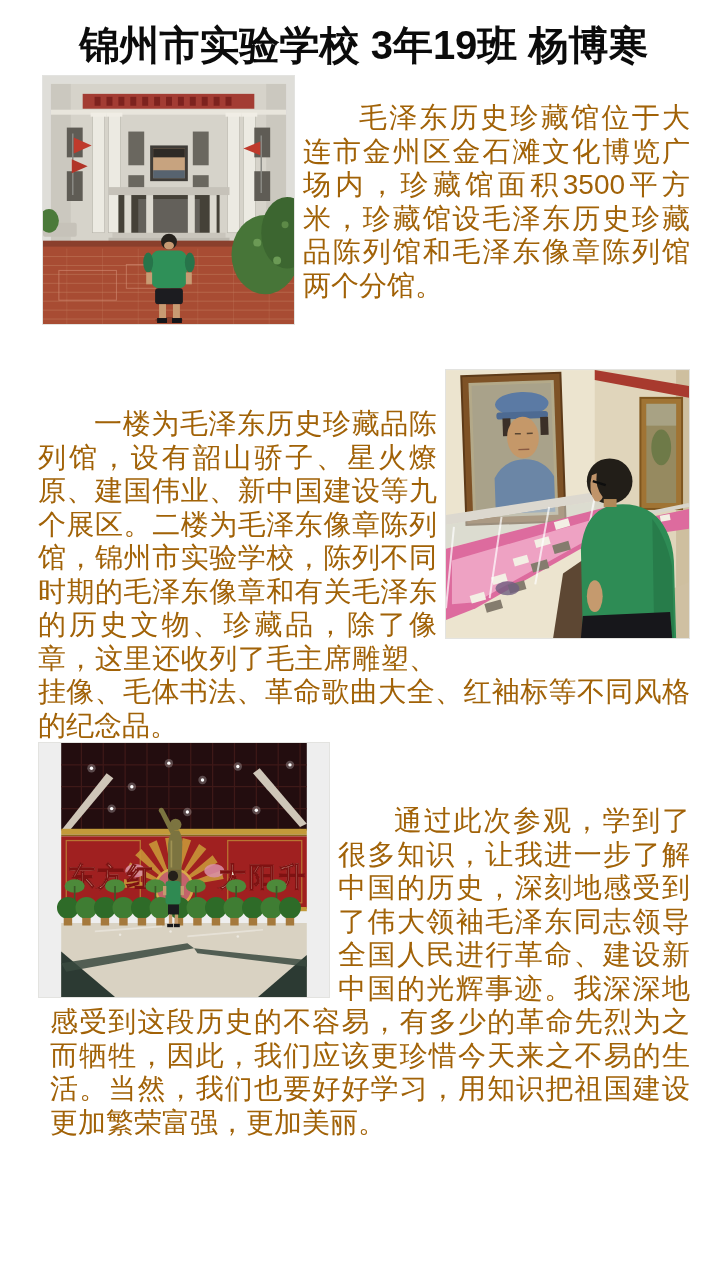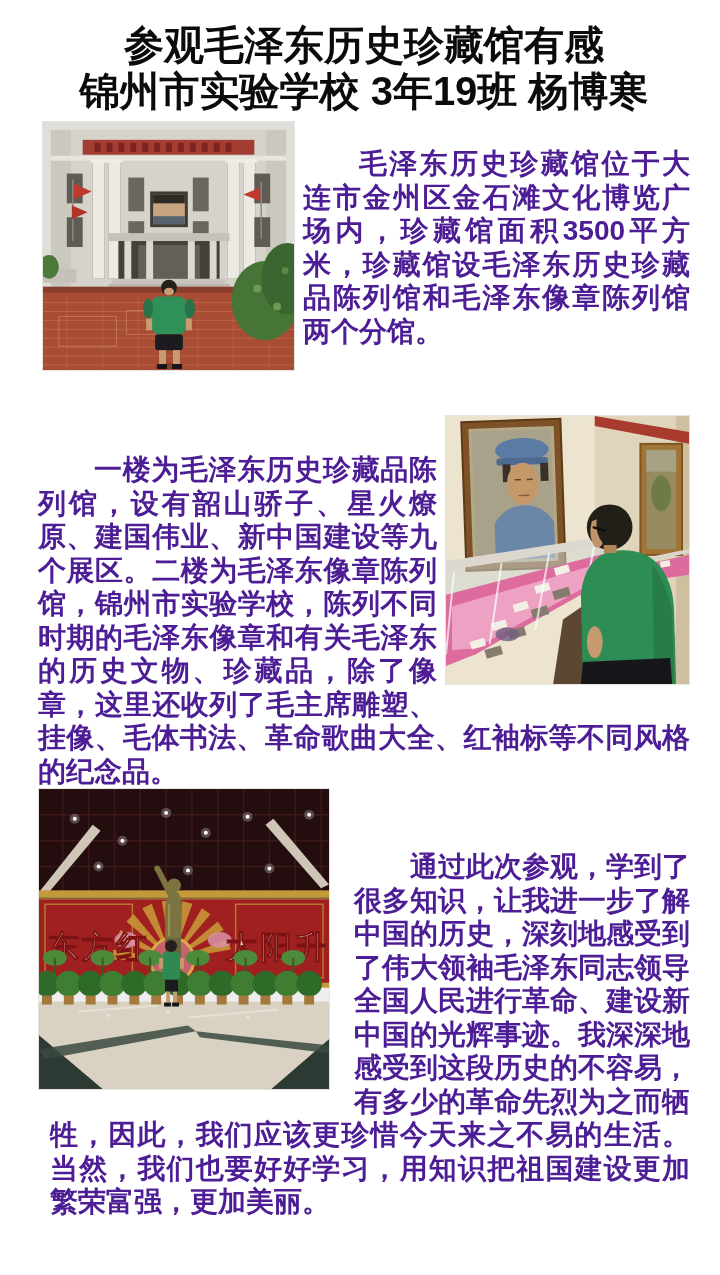--- a/index.html
+++ b/index.html
@@ -9,39 +9,38 @@
   }
   .doc{padding:22px 30px 0 38px;}
   h1,h2{margin:0;text-align:center;font-weight:700;color:#0b0b0b;}
   h1{font-size:40px;line-height:46px;}
   h2{font-size:40px;line-height:46px;}
   .sec{display:flow-root;}
   .sec1{margin-top:7px;}
   .sec2{margin-top:44px;}
   .sec3{margin-top:0;}
   p.body-text{
-    margin:0;font-size:28px;line-height:33.5px;color:#4c1d95;
-    text-align:justify;text-indent:2em;font-weight:bold;
+    margin:0;font-size:28px;line-height:33.5px;color:#a16207;
+    text-align:justify;text-indent:2em;
   }
   .p1{padding-top:26px;}
   .p2{padding-top:38px;}
   .p3{padding-top:62px;padding-left:12px;}
   .photo{overflow:hidden;background:#eee;border:1px solid #e3e3e0;box-sizing:border-box;}
   .photo svg{display:block;width:100%;height:100%;}
   .photo1{float:left;width:253px;height:250px;margin:0 8px 0 4px;}
   .photo2{float:right;width:245px;height:270px;margin:0 0 12px 8px;}
-  .photo3{float:left;width:292px;height:302px;margin:0 24px 0 0;}
+  .photo3{float:left;width:292px;height:256px;margin:0 8px 0 0;}
   .banner-char{font-weight:bold;letter-spacing:3px;}
 </style>
 </head>
 <body>
 
 <div class="doc">
 
-  <h1>参观毛泽东历史珍藏馆有感</h1>
   <h2>锦州市实验学校 3年19班 杨博寒</h2>
 
   <section class="sec sec1">
     <div class="photo photo1">
       <svg viewBox="0 0 253 250">
         <rect x="0" y="0" width="253" height="250" fill="#dfded9"></rect>
         <rect x="8" y="8" width="237" height="160" fill="#d6d3ca"></rect>
         <rect x="8" y="8" width="20" height="160" fill="#cbc8bf"></rect>
         <rect x="225" y="8" width="20" height="160" fill="#cbc8bf"></rect>
         <rect x="8" y="34" width="237" height="5" fill="#e8e5dc"></rect>

